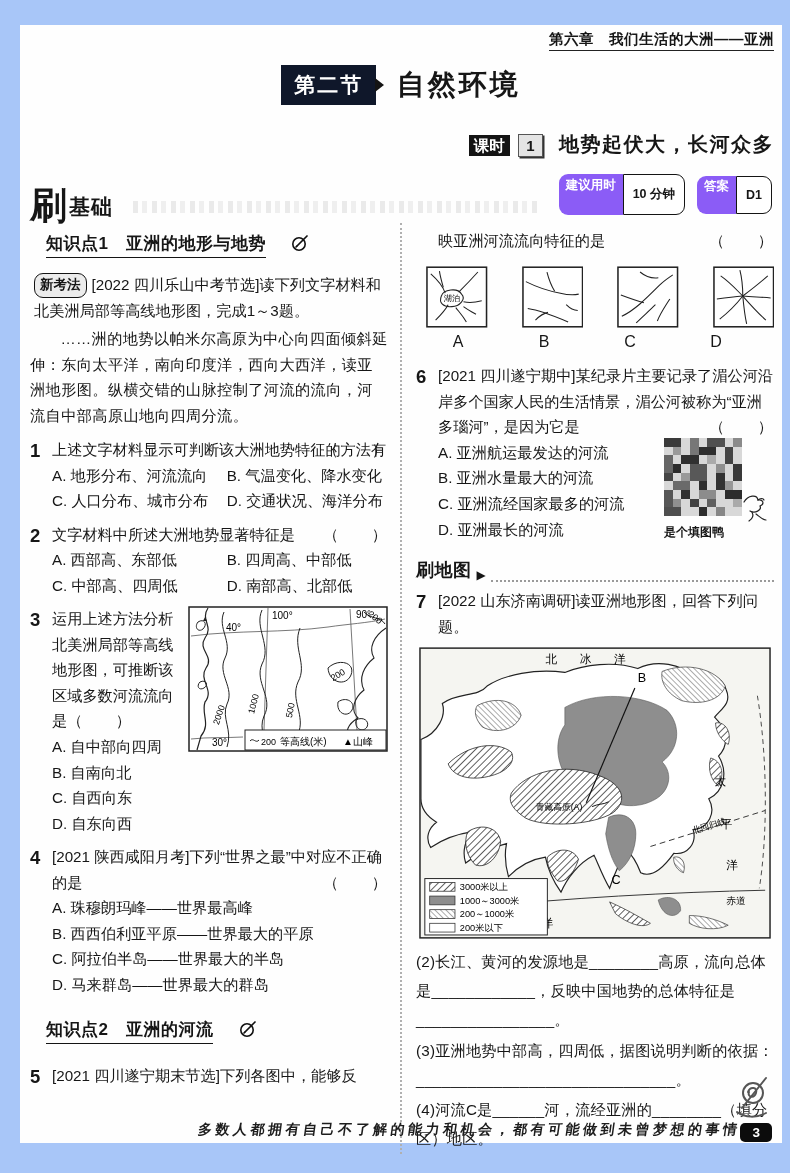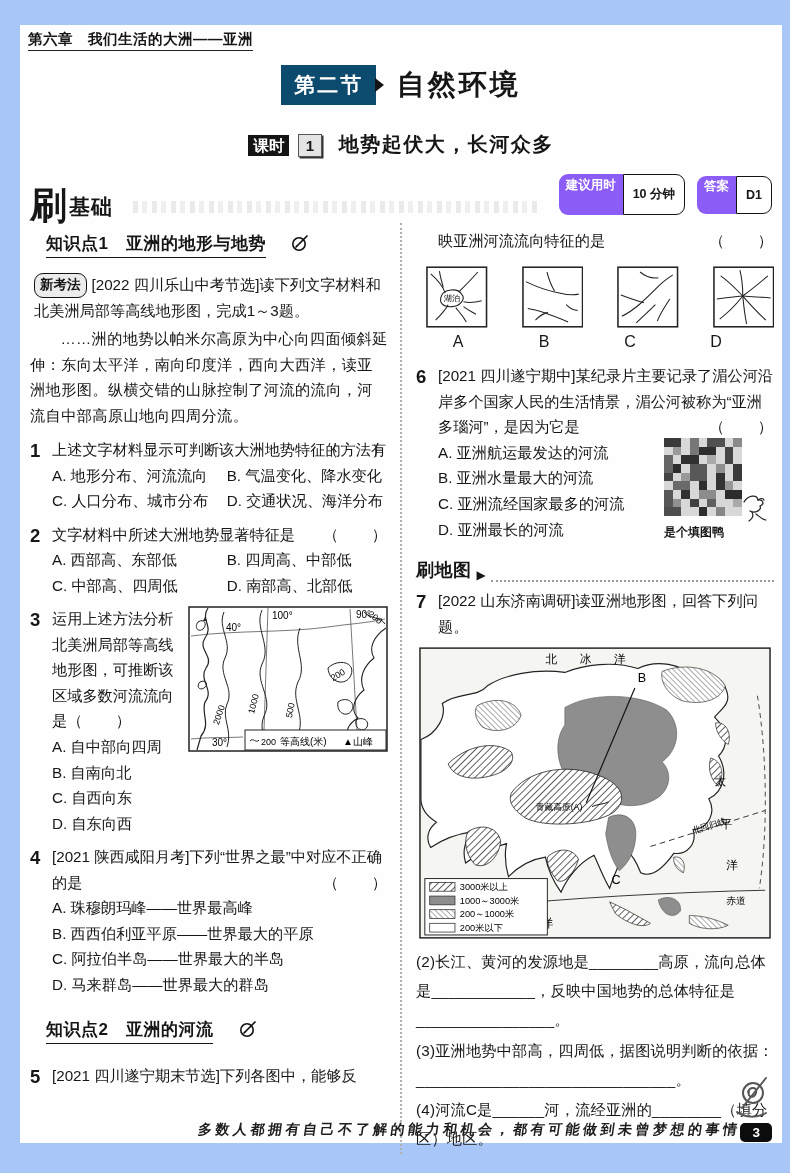--- a/index.html
+++ b/index.html
@@ -7,30 +7,30 @@
     width:790px;height:1173px;position:relative;overflow:hidden;
     background:#a8c6f8;
     font-family:"Liberation Sans","DejaVu Sans",sans-serif;
     color:#161616;
   }
   .page{
     position:absolute;left:20px;top:25px;width:762px;height:1118px;
     background:#fefefe;box-sizing:border-box;padding:0 8px;
   }
   
-  .chapter{text-align:left;padding-top:5px}
+  .chapter{text-align:right;padding-top:5px}
   .chapter span{font-size:14.5px;font-weight:bold;letter-spacing:.5px;
     border-bottom:1.5px solid #222;padding-bottom:3px}
   .title-row{text-align:center;margin-top:16px;height:46px}
-  .sec-badge{display:inline-block;background:#0c4a6e;color:#fff;font-size:21px;font-weight:bold;
+  .sec-badge{display:inline-block;background:#0f172a;color:#fff;font-size:21px;font-weight:bold;
     padding:6px 13px;letter-spacing:2px;position:relative;margin-right:16px;vertical-align:middle}
   .sec-badge:after{content:"";position:absolute;right:-8px;top:50%;margin-top:-7px;
     border-left:9px solid #141414;border-top:7px solid transparent;border-bottom:7px solid transparent}
   .sec-title{font-size:28px;font-weight:bold;letter-spacing:3px;vertical-align:middle}
-  .lesson-row{text-align:center;margin-top:20px}
+  .lesson-row{text-align:right;margin-top:20px}
   .lesson-badge{background:#141414;color:#fff;font-weight:bold;font-size:15.5px;padding:2px 5px}
   .lesson-num{background:#e4e4e4;border:1px solid #555;box-shadow:1.5px 1.5px 0 #333;
     font-weight:bold;font-size:15px;padding:2px 7px;margin-left:4px}
   .lesson-title{font-size:20px;font-weight:bold;letter-spacing:1.5px;margin-left:12px}
   
   .shua-row{display:flex;align-items:flex-end;margin:16px 2px 2px}
   .shua-big{font-size:37px;font-weight:900;line-height:.85}
   .shua-rest{font-size:21px;font-weight:900;margin-left:2px;letter-spacing:1px}
   .watermark{flex:1;height:12px;margin:0 20px 8px;
     background:repeating-linear-gradient(90deg,#bdbdbd 0 5px,transparent 5px 9px,#cfcfcf 9px 14px,transparent 14px 19px);

